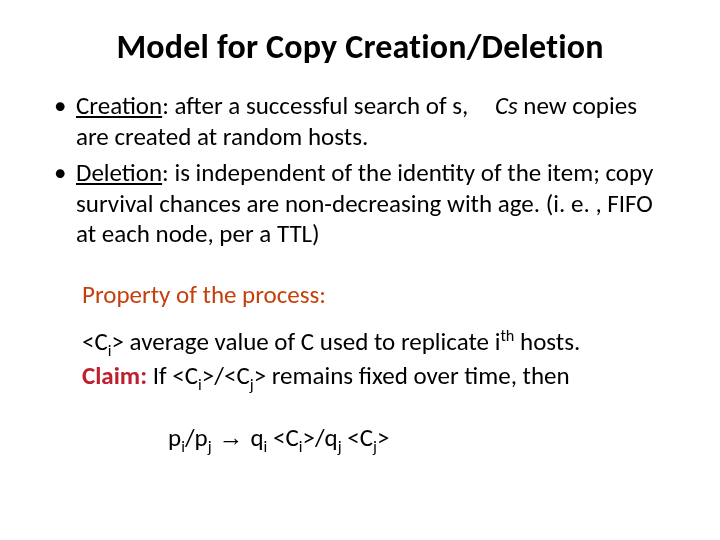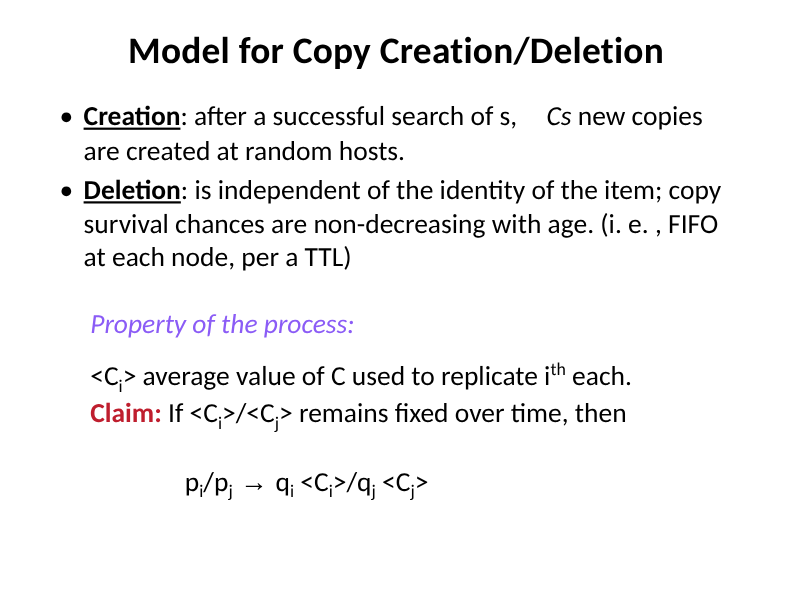--- a/index.html
+++ b/index.html
@@ -39,31 +39,30 @@
   }
   ul.bullets > li::before {
     content: "•";
     position: absolute;
     left: 2px;
     top: 0;
     color: #000;
     font-size: 25px;
     line-height: 1.22;
   }
-  .u { text-decoration: underline; font-weight: bold; }
+  .u { text-decoration: underline; }
   .i { font-style: italic; margin-left: 21px; }
   .lower-block {
     padding-left: 30px;
     font-size: 25px;
     line-height: 1.35;
   }
   .prop {
-    color: #8b5cf6;
+    color: #c2410c;
     margin-bottom: 14px;
-    font-style: italic;
   }
   .claim { color: #bf1e2e; font-weight: bold; }
   sub { font-size: 0.65em; vertical-align: sub; line-height: 0; }
   sup { font-size: 0.65em; vertical-align: super; line-height: 0; }
   .indent2 { padding-left: 86px; display: block; margin-top: 28px; }
   .arrow { font-family: "Segoe UI Symbol", Arial, sans-serif; }
 </style>
 </head>
 <body>
 
@@ -77,21 +76,21 @@
     </li>
     <li>
       <span class="u">Deletion</span><span>: is independent of the identity of the item; copy survival chances are non-decreasing with age. (i. e. , FIFO at each node, per a TTL)</span>
     </li>
   </ul>
 
   <div class="lower-block">
     <div class="prop">Property of the process:</div>
 
     <div>
-      <span>&lt;C</span><sub>i</sub><span>&gt;</span><span>  average value of C used to replicate i</span><sup>th</sup><span> each.</span>
+      <span>&lt;C</span><sub>i</sub><span>&gt;</span><span>  average value of C used to replicate i</span><sup>th</sup><span> hosts.</span>
     </div>
 
     <div>
       <span class="claim">Claim:</span><span> If &lt;C</span><sub>i</sub><span>&gt;/&lt;C</span><sub>j</sub><span>&gt; remains fixed over time, then</span>
       <span class="indent2">
         <span>p</span><sub>i</sub><span>/p</span><sub>j</sub><span class="arrow"> → </span><span>q</span><sub>i</sub><span> &lt;C</span><sub>i</sub><span>&gt;/q</span><sub>j</sub><span> &lt;C</span><sub>j</sub><span>&gt;</span>
       </span>
     </div>
   </div>
 

